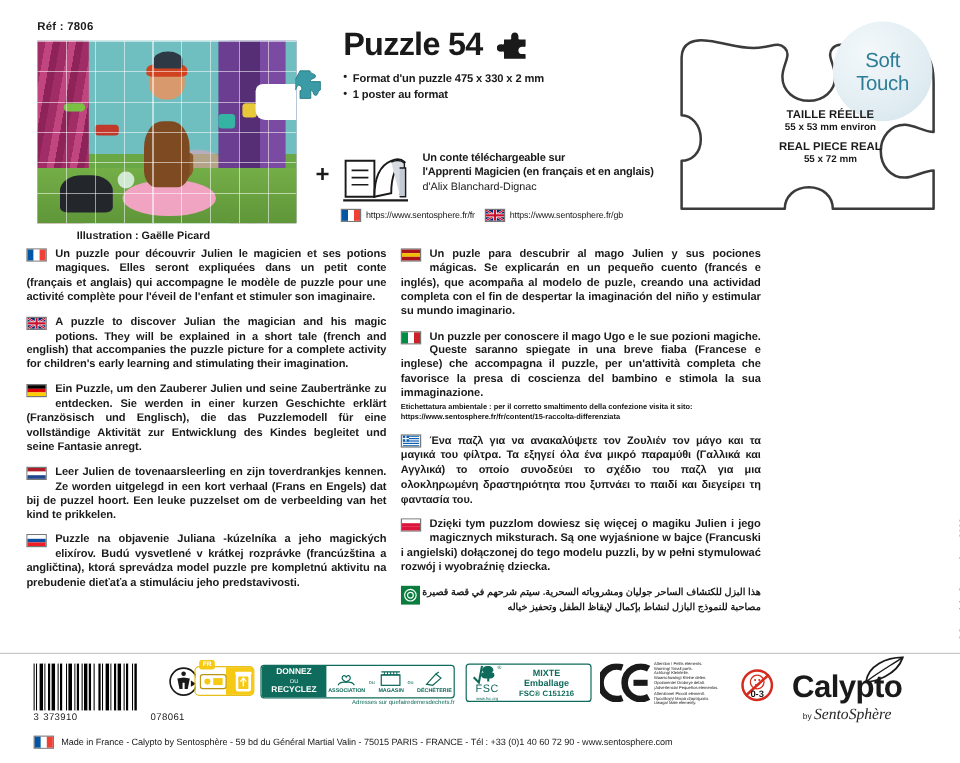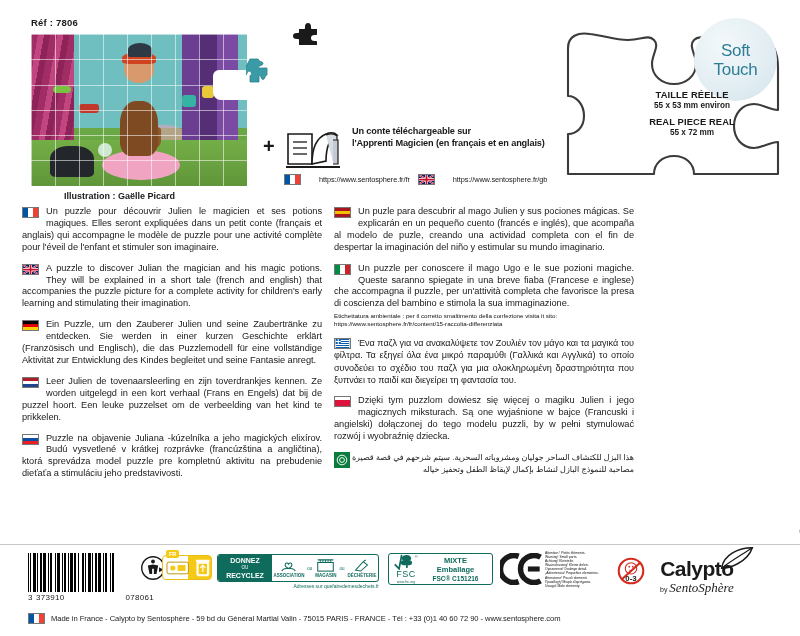--- a/index.html
+++ b/index.html
@@ -122,21 +122,21 @@
     position: absolute; left: 263px; top: 136px;
     font-size: 20px; font-weight: bold; line-height: 1;
   }
   #book-icon { position: absolute; left: 284px; top: 126px; }
   #book-text { position: absolute; left: 352px; top: 126px; width: 205px; }
   .book-line-1, .book-line-2 {
     font-size: 9.2px; font-weight: bold; line-height: 11.5px; letter-spacing: -.15px;
   }
   .book-line-3 { font-size: 9px; line-height: 12px; }
   #book-links { position: absolute; left: 284px; top: 174px; display: flex; gap: 8px; align-items: center; }
-  .link-item { display: flex; align-items: center; gap: 18px; }
+  .link-item { display: flex; align-items: center; gap: 4px; }
   .link-url { font-size: 7.4px; letter-spacing: -.1px; }
 
   
   #piece-outline { position: absolute; left: 556px; top: 14px; }
   #soft-touch-badge {
     position: absolute; left: 694px; top: 18px; width: 83px; height: 83px;
     border-radius: 50%;
     background: radial-gradient(circle at 35% 30%, #f3f8fa 0%, #e3eef3 55%, #d3e4ec 100%);
     display: flex; flex-direction: column; align-items: center; justify-content: center;
   }
@@ -144,21 +144,21 @@
     color: #2e7d96; font-size: 17px; line-height: 19px; letter-spacing: -.3px;
   }
   #size-text { position: absolute; left: 628px; top: 89px; text-align: center; width: 128px; }
   .size-title { font-size: 9.4px; font-weight: bold; letter-spacing: .1px; }
   .size-sub { font-size: 8.2px; font-weight: bold; margin-top: 1px; }
   .size-gap { height: 6px; }
 
   
   #descriptions {
     position: absolute; left: 0; top: 206px; width: 656px; height: 330px;
-    display: flex; gap: 12px; padding: 0 22px;
+    display: flex; gap: 12px; padding: 0 22px; font-weight: bold;
   }
   .desc-col { width: 372px; }
   .desc-block { margin-bottom: 9px; }
   .desc-block p {
     font-size: 9.25px; line-height: 11.9px; text-align: justify;
     letter-spacing: -.05px;
   }
   .desc-block p .flag-inline {
     float: left; margin: 1px 7px 0 0;
   }
@@ -236,21 +236,21 @@
 
   #ce-mark { position: absolute; left: 500px; top: 8px; }
 
   #warning-text {
     position: absolute; left: 545px; top: 6px; width: 68px;
     font-size: 3.4px; line-height: 4.1px; color: #111;
   }
   #age-symbol { position: absolute; left: 614px; top: 12px; }
 
   #calypto-logo { position: absolute; left: 660px; top: 12px; text-align: center; }
-  #calypto-word { font-size: 21px; font-weight: bold; letter-spacing: -.5px; position: relative; }
+  #calypto-word { font-size: 26px; font-weight: bold; letter-spacing: -.5px; position: relative; text-align: right; }
   #calypto-leaf { position: absolute; left: 60px; top: -11px; }
   #calypto-by { font-size: 7px; color: #222; margin-top: -1px; }
   #calypto-brand { font-family: "Liberation Serif", serif; font-style: italic; font-size: 13px; }
 
   #footer-line {
     position: absolute; left: 28px; bottom: 12px;
     display: flex; align-items: center; gap: 6px;
   }
   #footer-text { font-size: 7.6px; letter-spacing: -.05px; }
 </style>
@@ -281,41 +281,47 @@
     <div class="cut-notch"></div>
   </div>
 
   <svg id="loose-piece" viewBox="0 0 60 56">
     <path d="M8 4 h16 a1 1 0 0 1 1 1 c0 5 9 3 9 8 c0 5 -9 3 -9 8 a1 1 0 0 0 1 1 h16 v14 c-5 0 -3 9 -8 9 c-5 0 -3 -9 -8 -9 v14 h-18 v-13 c5 0 3 -9 -2 -9 c-5 0 -3 9 -8 9 v-14 z" fill="#3a9aa5" stroke="#2a7d87" stroke-width="1.5" stroke-linejoin="round"></path>
   </svg>
 
   <div id="illustration-credit">Illustration : Gaëlle Picard</div>
 
   <div id="headline">
+    <span id="puzzle-title">Puzzle 54</span>
     <svg id="title-piece-icon" width="26" height="24" viewBox="0 0 26 24">
       <path d="M4 7 h5 a1 1 0 0 0 1 -1.2 C9.6 2.5 11 1 13 1 c2 0 3.4 1.5 3 4.8 A1 1 0 0 0 17 7 h5 v5 a1 1 0 0 1 -1.3 1 C17.4 12.6 16 14 16 16 c0 2 1.4 3.4 4.7 3 A1 1 0 0 1 22 20 v3 H4 v-5 a1 1 0 0 0 -1.2 -1 C-0.5 17.4 -2 16 -2 14 c0 -2 1.5 -3.4 4.8 -3 A1 1 0 0 0 4 10 z" transform="translate(2,0)" fill="#1a1a1a"></path>
     </svg>
+    <div id="bullets">
+      <div class="bullet-line">Format d'un puzzle 475 x 330 x 2 mm</div>
+      <div class="bullet-line">1 poster au format</div>
+    </div>
   </div>
 
   <div id="plus-sign">+</div>
 
   <svg id="book-icon" width="62" height="46" viewBox="0 0 62 46">
     <path d="M4 8 h24 v30 h-24 z" fill="#fff" stroke="#1a1a1a" stroke-width="1.6"></path>
     <path d="M28 38 c0 -14 4 -26 14 -30 c5 -2 9 -1 11 1 c-7 2 -11 12 -11 26 z" fill="#fff" stroke="#1a1a1a" stroke-width="1.6"></path>
     <path d="M42 9 c5 -2 9 -1 11 1 v26 h-4" fill="#d7dce3" stroke="#1a1a1a" stroke-width="1.2"></path>
     <path d="M49 14 h5 v24 h-5" fill="#c3cad4" stroke="#1a1a1a" stroke-width="1.2"></path>
     <line x1="9" y1="16" x2="23" y2="16" stroke="#1a1a1a" stroke-width="1.3"></line>
     <line x1="9" y1="22" x2="23" y2="22" stroke="#1a1a1a" stroke-width="1.3"></line>
     <line x1="9" y1="28" x2="23" y2="28" stroke="#1a1a1a" stroke-width="1.3"></line>
     <line x1="2" y1="41" x2="56" y2="41" stroke="#1a1a1a" stroke-width="2"></line>
   </svg>
 
   <div id="book-text">
     <div class="book-line-1">Un conte téléchargeable sur</div>
     <div class="book-line-2">l'Apprenti Magicien (en français et en anglais)</div>
+    <div class="book-line-3">d'Alix Blanchard-Dignac</div>
   </div>
 
   <div id="book-links">
     <div class="link-item">
       <span class="flag flag-v3">
         <span style="background:#0055a4"></span>
           <span style="background:#fff"></span>
           <span style="background:#ef4135"></span>
       </span>
       <span class="link-url">https://www.sentosphere.fr/fr</span>

